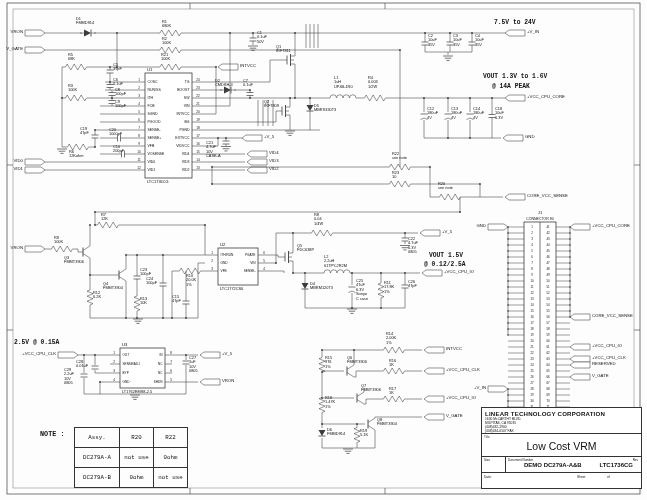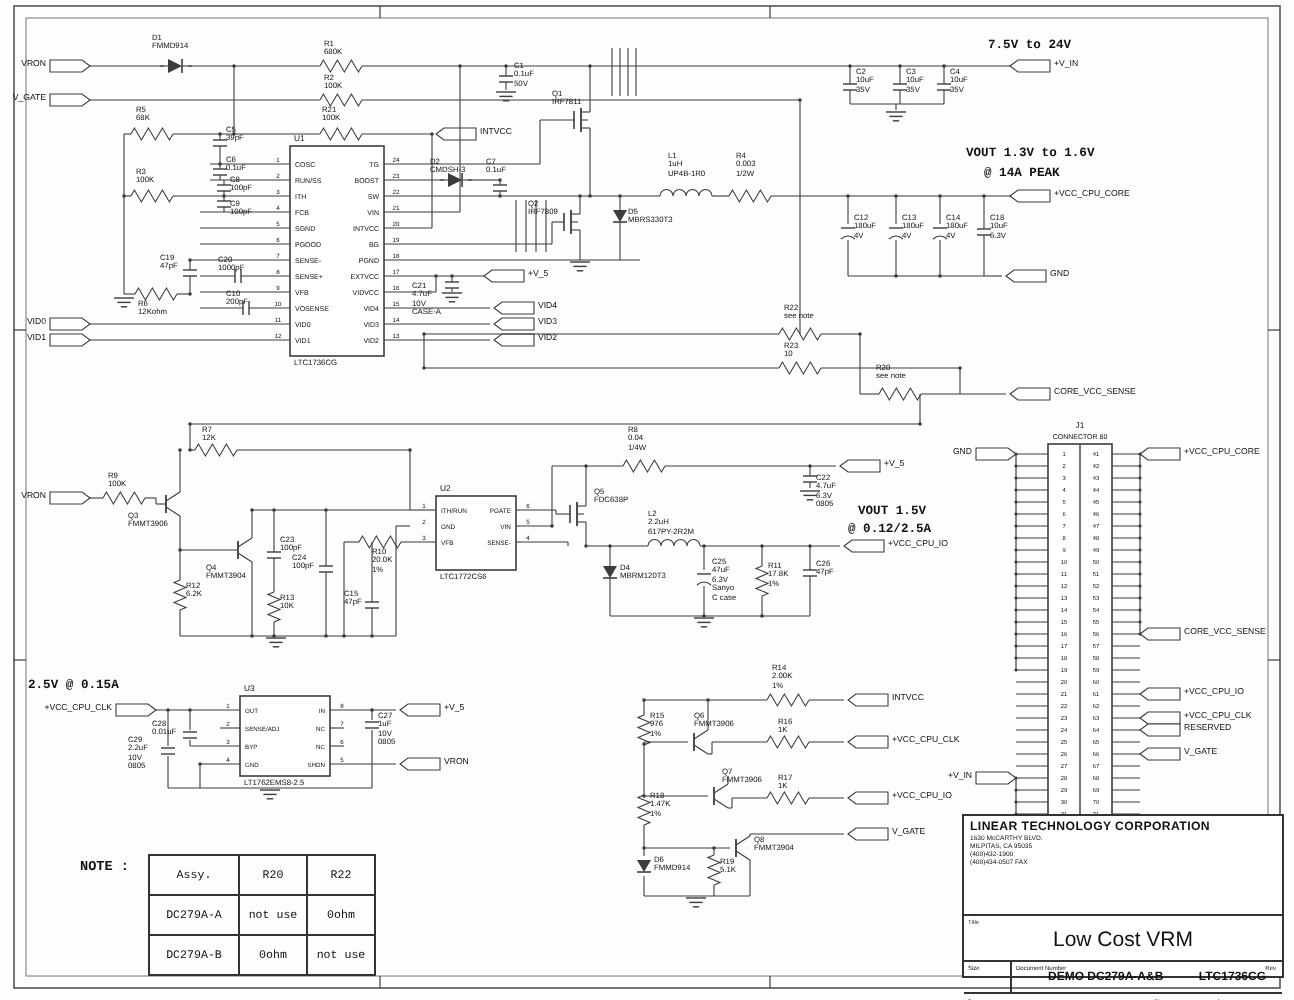--- a/index.html
+++ b/index.html
@@ -16,21 +16,21 @@
           font-family:"Liberation Mono",monospace;font-size:5.8px;color:#111;}
   .nrow{display:flex;height:19px;}
   .nrow + .nrow{border-top:0.9px solid #333;}
   .ncell{display:flex;align-items:center;justify-content:center;box-sizing:border-box;}
   .nc0{width:44px;} .nc1{width:34px;border-left:0.9px solid #333;} .nc2{width:34px;border-left:0.9px solid #333;}
   
   .tblock{position:absolute;left:481px;top:407px;width:161px;height:82px;border:1px solid #333;
           background:#fff;box-sizing:border-box;font-size:3.4px;color:#111;}
   .tb-company{font-size:6.1px;font-weight:bold;letter-spacing:0.2px;padding:2px 3px 0 3px;}
   .tb-addr{padding:0 3px;font-size:3.3px;line-height:1.25;}
-  .tb-title-sec{border-top:1px solid #333;height:22px;position:relative;margin-top:24px;}
+  .tb-title-sec{border-top:1px solid #333;height:22px;position:relative;}
   .tb-mini{font-size:3px;color:#333;position:absolute;left:2px;top:1px;}
   .tb-title{font-size:10.5px;text-align:center;margin-top:6px;color:#111;}
   .tb-doc{border-top:1px solid #333;height:15px;position:relative;}
   .tb-size{position:absolute;left:2px;top:1px;font-size:3px;}
   .tb-docnum-label{position:absolute;left:26px;top:1px;font-size:3px;}
   .tb-rev{position:absolute;right:3px;top:1px;font-size:3px;}
   .tb-docnum{position:absolute;left:42px;top:5px;font-size:6px;font-weight:bold;}
   .tb-part{position:absolute;right:8px;top:5px;font-size:6px;font-weight:bold;}
   .tb-vline1{position:absolute;left:23px;top:0;width:0;height:15px;border-left:0.8px solid #333;}
   .tb-date{border-top:1px solid #333;height:9px;position:relative;font-size:3.2px;}

